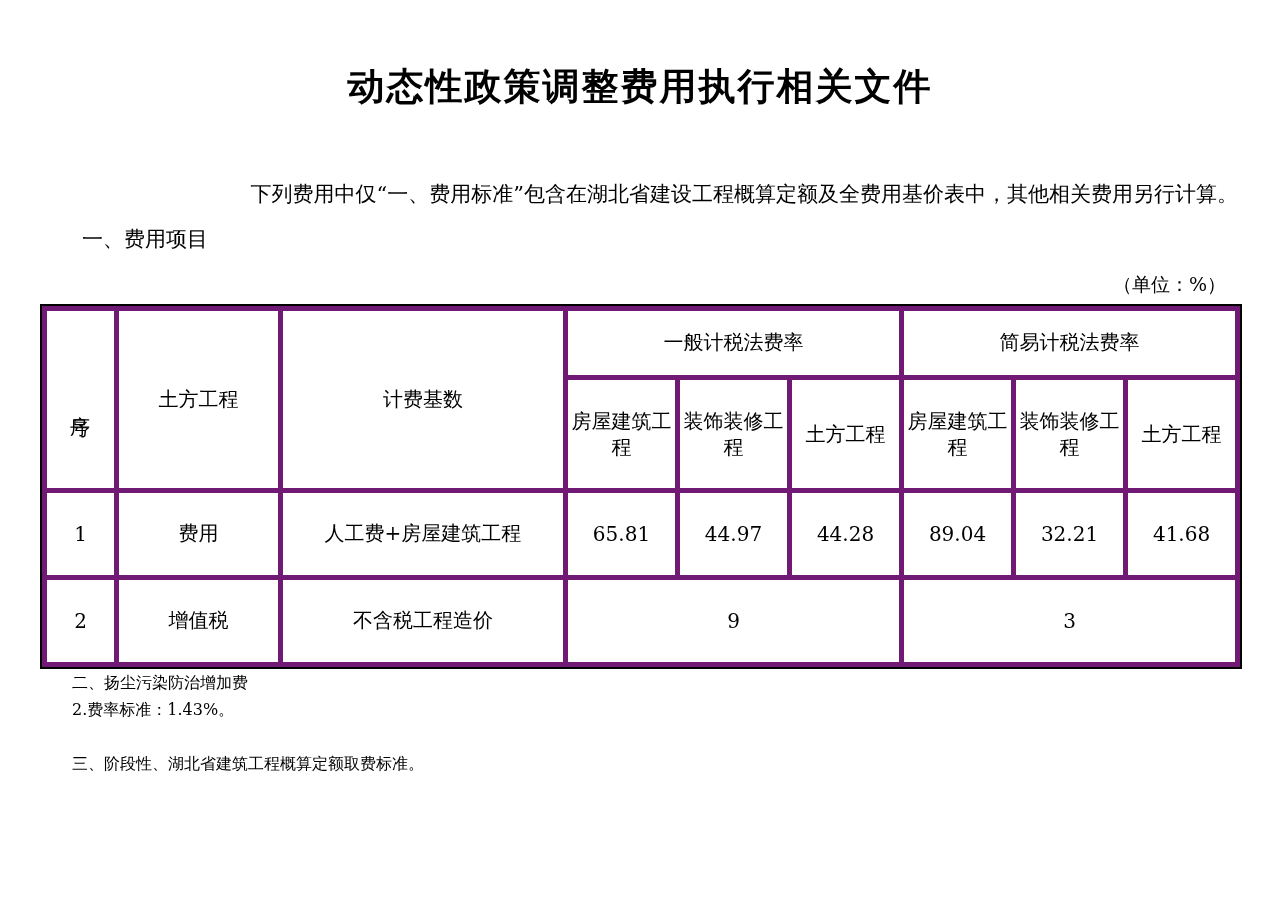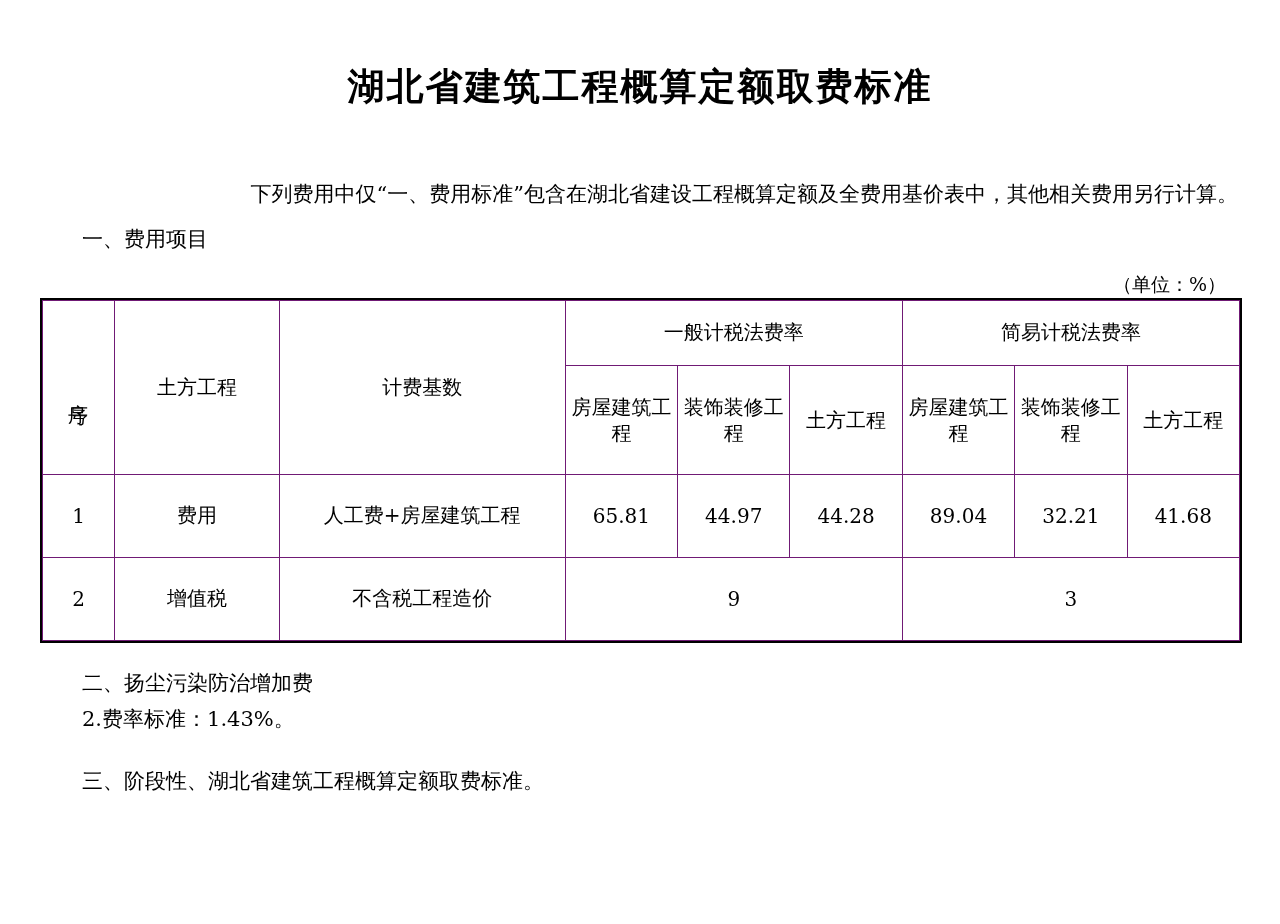--- a/index.html
+++ b/index.html
@@ -41,20 +41,21 @@
   .section-head {
     font-size: 21px;
     line-height: 1.75;
     text-indent: 2em;
     margin-top: 8px;
   }
   .unit-note {
     text-align: right;
     font-size: 19px;
     margin-top: 14px;
+    margin-bottom: 6px;
     padding-right: 14px;
   }
   table.fee {
     border-collapse: collapse;
     width: 1198px;
     margin: 0 auto;
     table-layout: fixed;
   }
   table.fee td, table.fee th {
     border: 1px solid #000000;
@@ -73,46 +74,45 @@
     text-orientation: upright;
     letter-spacing: 3px;
     line-height: 1.1;
     display: inline-block;
   }
   .two-line { line-height: 1.3; }
   .row-tall td { height: 70px; }
   .row-head1 td { height: 52px; }
   .row-head2 td { height: 96px; }
   .tail {
-    margin-top: 22px;
-    font-size: 21px;
+    font-size: 16px;
     line-height: 1.72;
   }
   .tail div { text-indent: 2em; }
   .tail .gap { height: 26px; text-indent: 0; }
   .outer-frame {
     border: 2px solid #000;
     width: 1198px;
     margin: 0 auto;
     box-sizing: content-box;
   }
   .outer-frame table.fee {
     width: 100%;
     margin: 0;
   }
   .outer-frame table.fee td {
-    border: 1px solid #701a75;
+    border: 5px solid #701a75;
   }
 </style>
 </head>
 <body>
 
 <div class="page">
 
-  <div class="doc-title">湖北省建筑工程概算定额取费标准</div>
+  <div class="doc-title">动态性政策调整费用执行相关文件</div>
 
   <div class="intro">下列费用中仅“一、费用标准”包含在湖北省建设工程概算定额及全费用基价表中，其他相关费用另行计算。</div>
 
   <div class="section-head">一、费用项目</div>
 
   <div class="unit-note">（单位：%）</div>
 
   <div class="outer-frame">
     <table class="fee">
       <colgroup>

